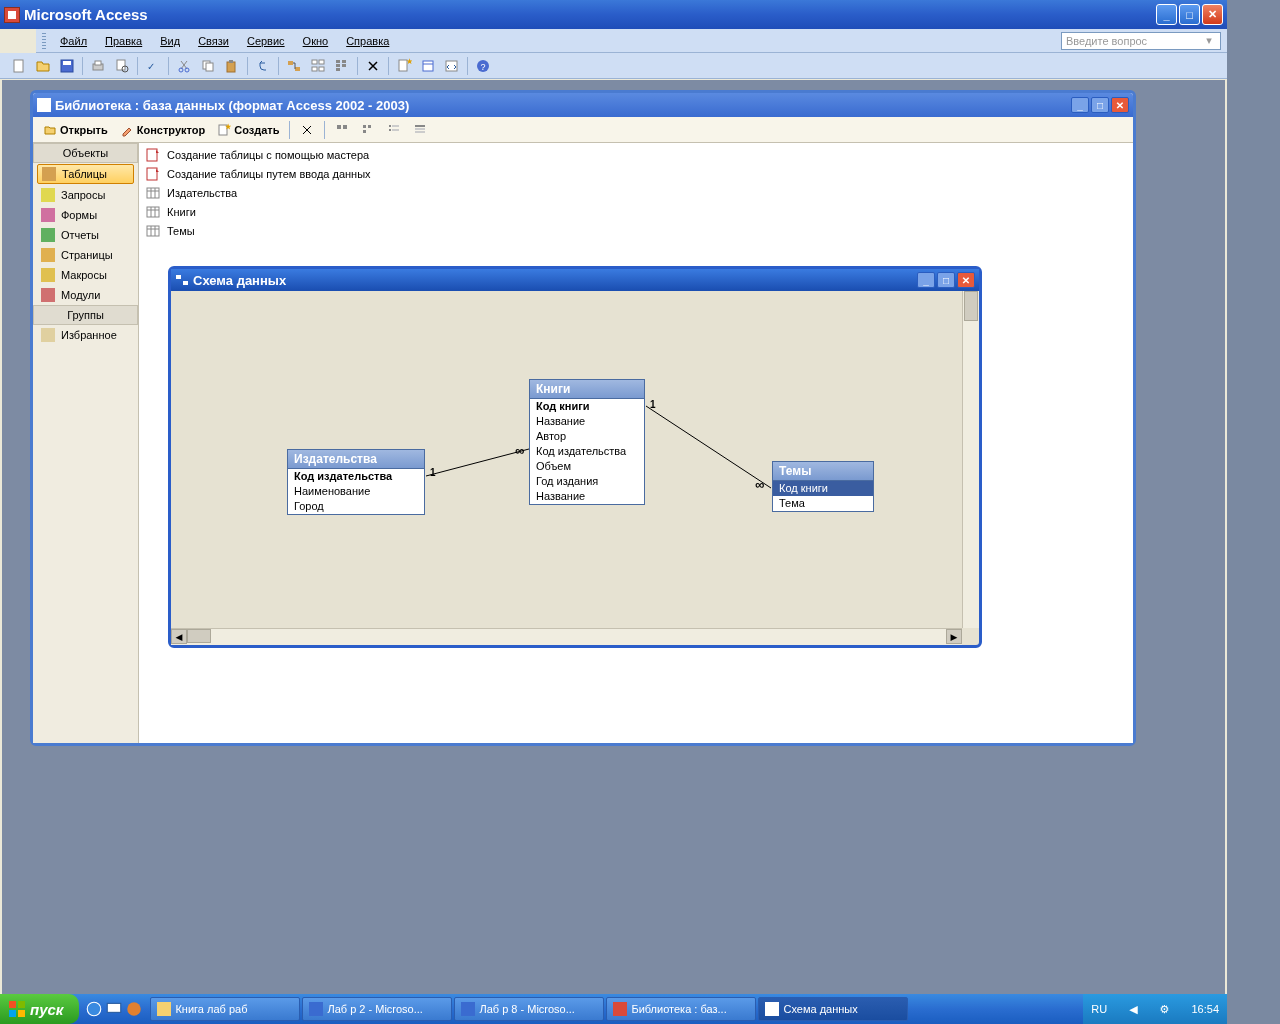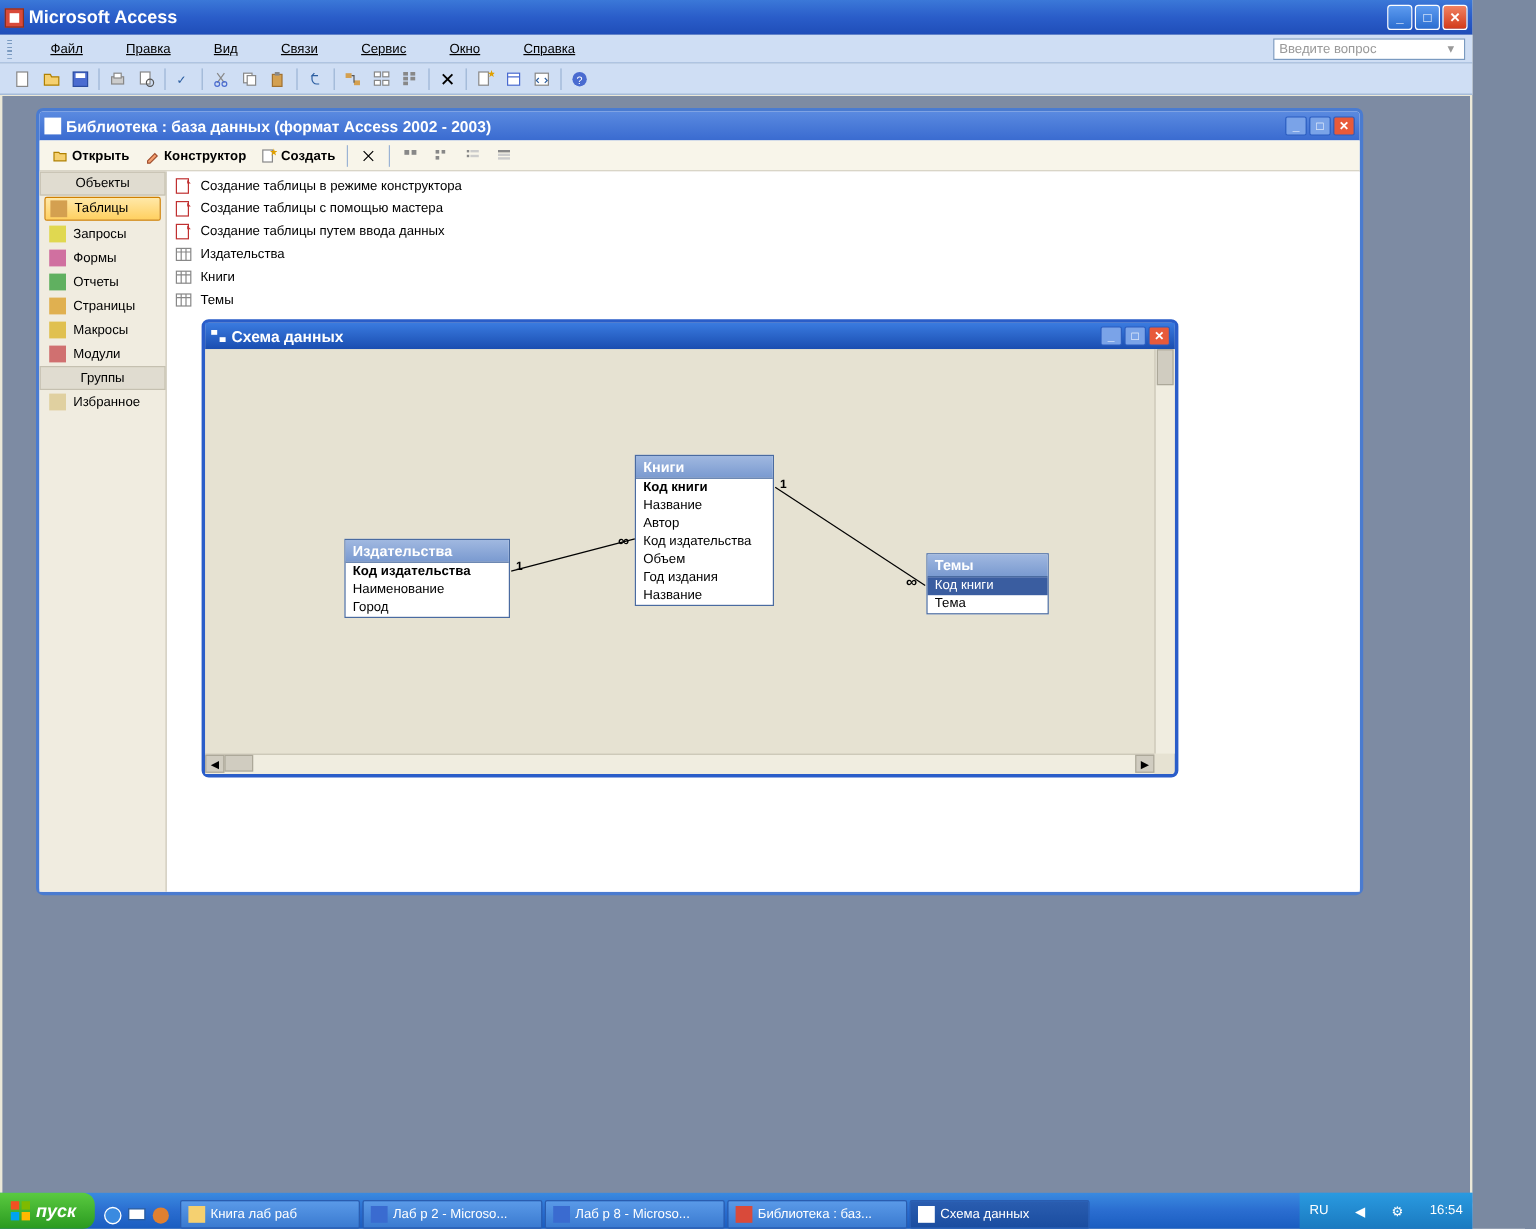--- a/index.html
+++ b/index.html
@@ -11,21 +11,21 @@
 .app-titlebar .icon { width: 16px; height: 16px; background: #d94a3a; border: 1px solid #8b2f1f; margin-right: 4px; display: flex; align-items: center; justify-content: center; }
 .app-titlebar .icon::before { content: ""; width: 8px; height: 8px; background: #fff; }
 .app-title { color: #fff; font-weight: bold; font-size: 15px; flex: 1; }
 .win-btns { display: flex; gap: 2px; }
 .win-btn { width: 21px; height: 21px; border: 1px solid #fff; border-radius: 3px; display: flex; align-items: center; justify-content: center; color: #fff; font-weight: bold; cursor: pointer; }
 .win-btn.min { background: linear-gradient(#5d9bf0, #2a6dd0); }
 .win-btn.max { background: linear-gradient(#5d9bf0, #2a6dd0); }
 .win-btn.close { background: linear-gradient(#f08262, #d23a1a); }
 
 
-.menubar { height: 24px; background: #cfdef4; border-bottom: 1px solid #9bb3d4; display: flex; align-items: center; padding: 0 6px; gap: 20px; }
+.menubar { height: 24px; background: #cfdef4; border-bottom: 1px solid #9bb3d4; display: flex; align-items: center; padding: 0 6px; gap: 2px; margin-left: 36px; }
 .menubar .grip { width: 4px; height: 16px; background: repeating-linear-gradient(to bottom, #7a9ac0 0 1px, transparent 1px 3px); margin-right: 4px; }
 .menu-item { padding: 2px 8px; cursor: pointer; }
 .menu-item u { text-decoration: underline; }
 .help-box { margin-left: auto; width: 160px; height: 18px; background: #fff; border: 1px solid #7a9ac0; display: flex; align-items: center; padding: 0 4px; color: #999; }
 .help-box .arrow { margin-left: auto; width: 14px; text-align: center; }
 
 
 .toolbar { height: 26px; background: #cfdef4; border-bottom: 1px solid #9bb3d4; display: flex; align-items: center; padding: 0 6px; gap: 2px; }
 .tb-btn { width: 22px; height: 22px; display: flex; align-items: center; justify-content: center; cursor: pointer; border-radius: 2px; }
 .tb-sep { width: 1px; height: 18px; background: #9bb3d4; margin: 0 2px; }
@@ -80,21 +80,21 @@
 
 
 .table-box { position: absolute; border: 1px solid #4a6ba0; background: #fff; min-width: 102px; }
 .table-box .tb-header { height: 19px; background: linear-gradient(to bottom, #a0b8e0, #7a9ad0); color: #fff; font-weight: bold; padding: 2px 6px; font-size: 12px; border-bottom: 1px solid #4a6ba0; }
 .table-box .tb-field { padding: 1px 6px; font-size: 11px; line-height: 13px; }
 .table-box .tb-field.bold { font-weight: bold; }
 .table-box .tb-field.selected { background: #3a5da0; color: #fff; }
 .rel-label { position: absolute; font-size: 10px; font-weight: bold; }
 
 
-.taskbar { position: absolute; bottom: 0; left: 0; width: 1227px; height: 30px; background: linear-gradient(to bottom, #3a8ae0 0%, #2a6dd0 50%, #1a5dc0 100%); display: flex; align-items: flex-end; }
+.taskbar { position: absolute; bottom: 0; left: 0; width: 1227px; height: 30px; background: linear-gradient(to bottom, #3a8ae0 0%, #2a6dd0 50%, #1a5dc0 100%); display: flex; align-items: center; }
 .start-btn { height: 30px; background: linear-gradient(to bottom, #5aca40 0%, #2a9a20 100%); padding: 0 16px 0 8px; display: flex; align-items: center; color: #fff; font-weight: bold; font-style: italic; font-size: 15px; border-radius: 0 10px 10px 0; gap: 4px; }
 .start-btn .logo { width: 18px; height: 18px; }
 .ql { display: flex; gap: 2px; padding: 0 6px; }
 .ql-btn { width: 18px; height: 22px; display: flex; align-items: center; justify-content: center; cursor: pointer; }
 .task-btn { height: 24px; min-width: 150px; max-width: 160px; background: linear-gradient(to bottom, #5a9ae8 0%, #3a7ad0 100%); border: 1px solid #2a5db0; border-radius: 2px; margin: 0 1px; display: flex; align-items: center; padding: 0 6px; color: #fff; gap: 4px; cursor: pointer; overflow: hidden; white-space: nowrap; font-size: 11px; }
 .task-btn.active { background: linear-gradient(to bottom, #2a5db0 0%, #1a4da0 100%); }
 .task-btn .ticon { width: 14px; height: 14px; flex-shrink: 0; }
 .tray { margin-left: auto; height: 30px; background: linear-gradient(to bottom, #2a9ae0, #1a7ac0); display: flex; align-items: center; padding: 0 8px; gap: 22px; color: #fff; font-size: 11px; }
 
 .icon-grid { background: #d4a050; }
@@ -365,29 +365,20 @@
             </div>
         </div>
         <div class="db-list">
           <div class="list-item">
               <div class="licon">
                 <svg viewBox="0 0 16 16">
                   <rect x="2" y="2" width="10" height="12" fill="#fff" stroke="#c03030"></rect>
                   <path d="M11 3l3 3-3 0z" fill="#c03030"></path>
                 </svg>
               </div>
-              <span>Создание таблицы в режиме конструктора</span>
-            </div>
-          <div class="list-item">
-              <div class="licon">
-                <svg viewBox="0 0 16 16">
-                  <rect x="2" y="2" width="10" height="12" fill="#fff" stroke="#c03030"></rect>
-                  <path d="M11 3l3 3-3 0z" fill="#c03030"></path>
-                </svg>
-              </div>
               <span>Создание таблицы с помощью мастера</span>
             </div>
           <div class="list-item">
               <div class="licon">
                 <svg viewBox="0 0 16 16">
                   <rect x="2" y="2" width="10" height="12" fill="#fff" stroke="#c03030"></rect>
                   <path d="M11 3l3 3-3 0z" fill="#c03030"></path>
                 </svg>
               </div>
               <span>Создание таблицы путем ввода данных</span>

